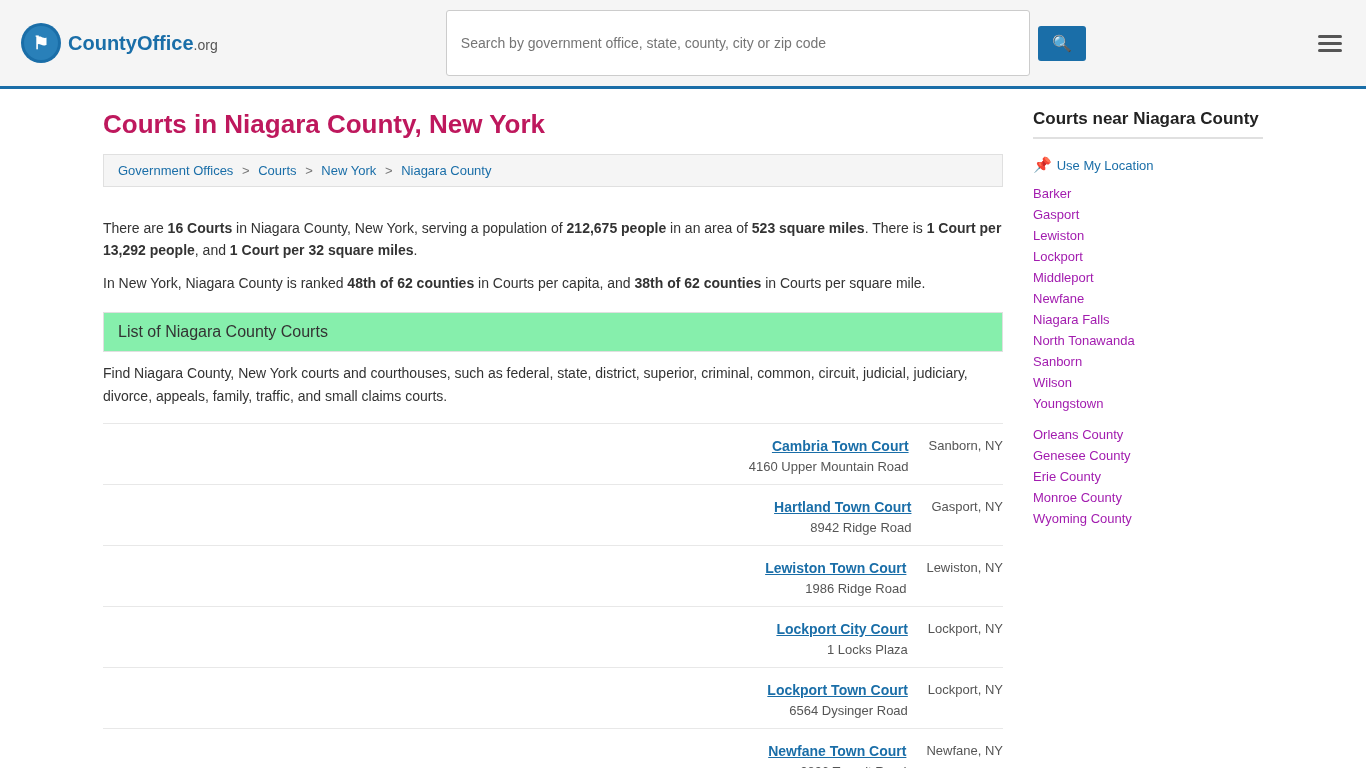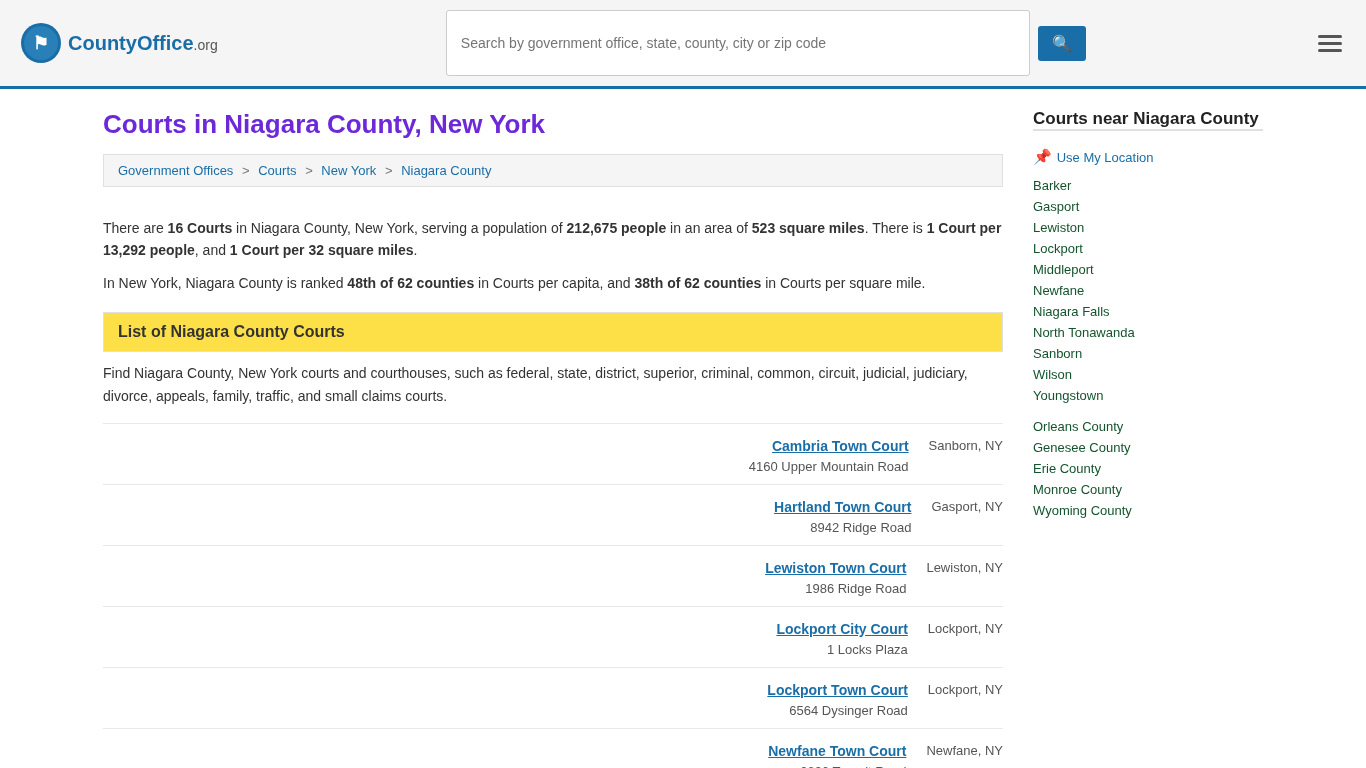--- a/index.html
+++ b/index.html
@@ -71,21 +71,21 @@
       gap: 30px;
     }
 
     
     #content {
       flex: 1;
     }
     #page-title {
       font-size: 26px;
       font-weight: bold;
-      color: #6d28d9;
+      color: #be185d;
       margin-bottom: 14px;
     }
 
     
     #breadcrumb {
       background: #f5f5f5;
       padding: 8px 14px;
       border: 1px solid #e0e0e0;
       margin-bottom: 30px;
       font-size: 13px;
@@ -101,25 +101,25 @@
     .stats-para {
       font-size: 14px;
       line-height: 1.6;
       margin-bottom: 10px;
       color: #333;
     }
     .stats-para strong { font-weight: bold; }
 
     
     #list-title {
-      background: #fde047;
+      background: #86efac;
       border: 1px solid #e0e0e0;
       padding: 10px 14px;
       font-size: 16px;
-      font-weight: bold;
+      font-weight: normal;
       margin: 18px 0 10px 0;
     }
 
     .list-desc {
       font-size: 14px;
       line-height: 1.6;
       color: #333;
       margin-bottom: 16px;
     }
 
@@ -160,25 +160,26 @@
     #sidebar {
       width: 230px;
       flex-shrink: 0;
     }
     #sidebar-title {
       font-size: 17px;
       font-weight: bold;
       color: #222;
       margin-bottom: 14px;
       border-bottom: 2px solid #e0e0e0;
+      padding-bottom: 8px;
     }
 
     .sidebar-link {
       display: block;
-      color: #14532d;
+      color: #a21caf;
       text-decoration: none;
       font-size: 13px;
       padding: 3px 0;
       cursor: pointer;
     }
 
     .use-my-location {
       display: flex;
       align-items: center;
       gap: 5px;

